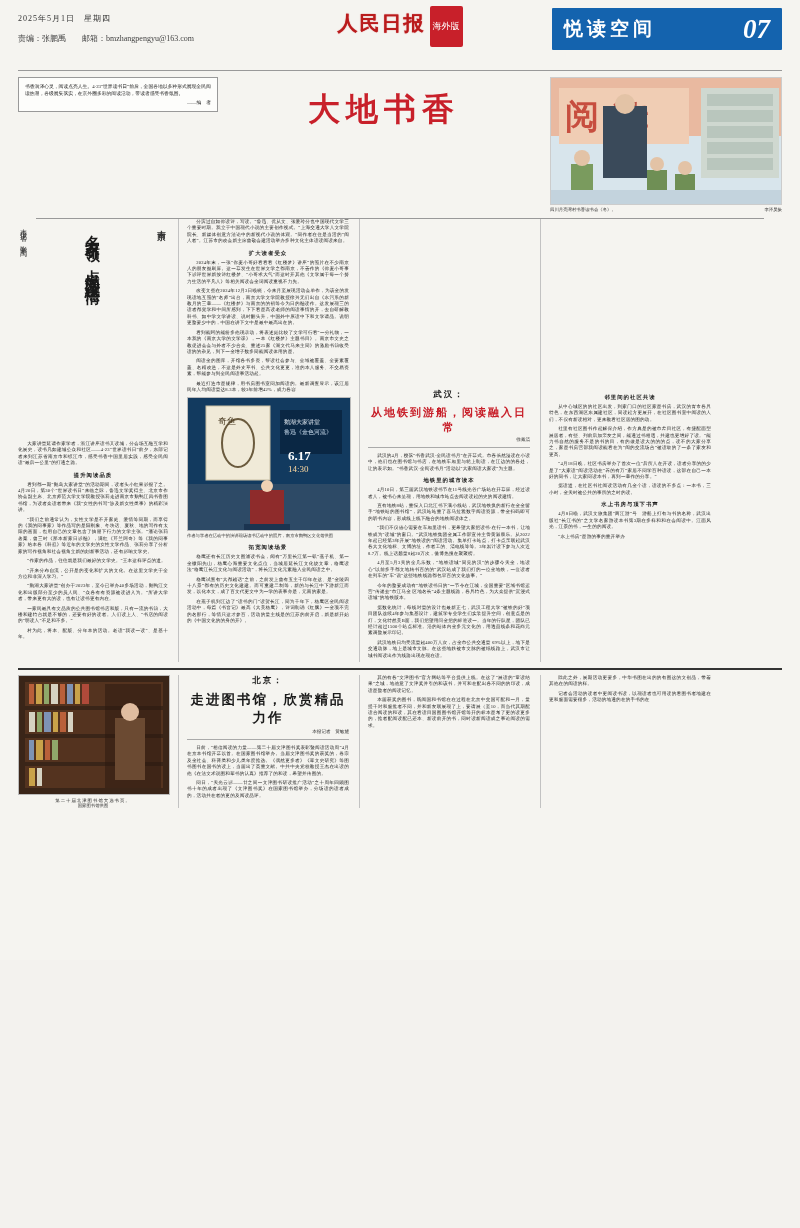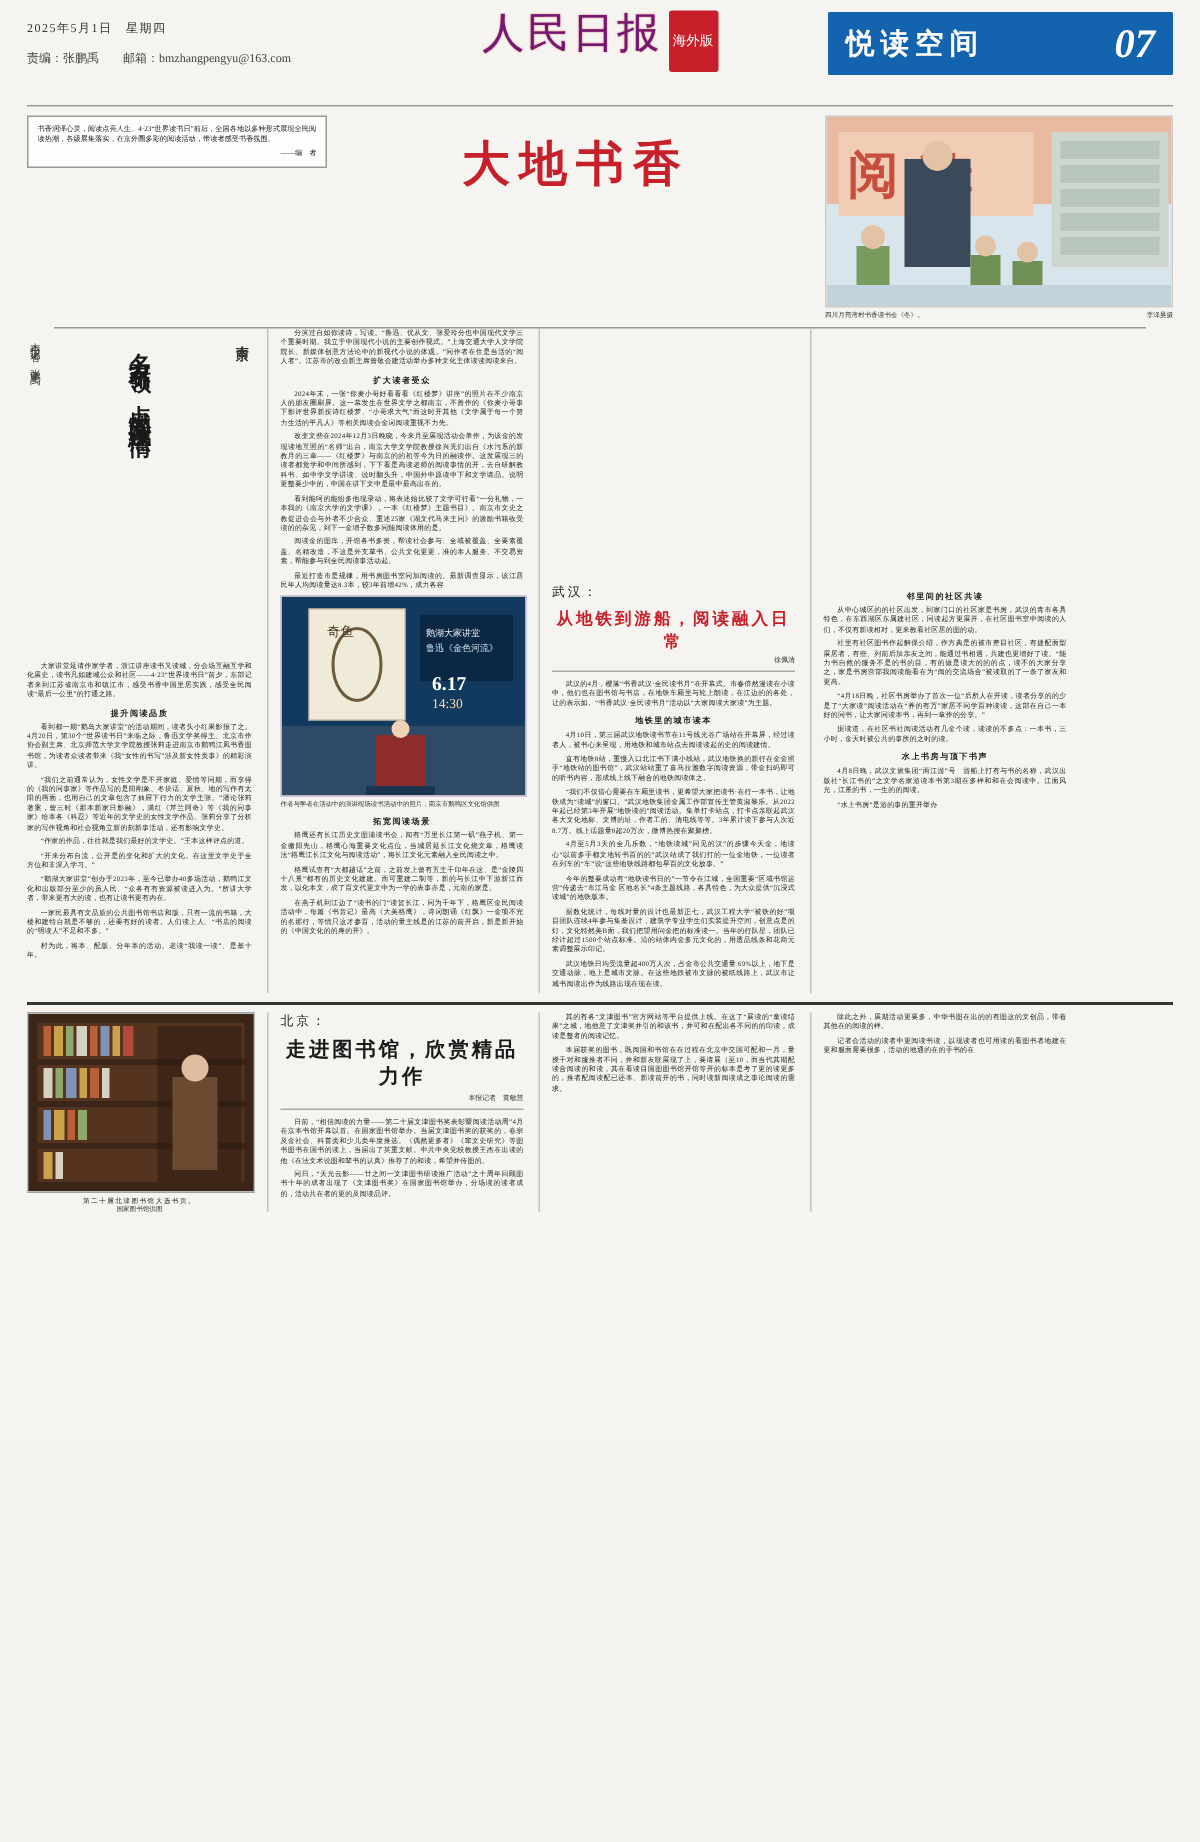--- a/index.html
+++ b/index.html
@@ -29,21 +29,21 @@
     font-size:8px;line-height:14px;color:#333;
   }
   .mh-left .row1{letter-spacing:1px;}
   .mh-left .row2{margin-top:6px;color:#444;}
   .mh-center{
     position:absolute;left:50%;top:6px;transform:translateX(-50%);
     text-align:center;width:260px;
   }
   .rmrb{
     font-family:"Liberation Serif", serif;
-    font-size:28px;font-weight:normal;color:#701a75;
+    font-size:20px;font-weight:bold;color:#b91c1c;
     letter-spacing:2px;line-height:34px;
     text-shadow:0 0 1px #c8202a;
   }
   .rmrb-sub{
     display:inline-block;vertical-align:middle;
     margin-left:4px;
     background:#c8202a;color:#fff;font-size:9px;
     padding:14px 3px;border-radius:2px;
   }
   .mh-right{
@@ -117,21 +117,21 @@
     margin:0 auto;
     height:210px;
   }
   .vlabel{
     writing-mode:vertical-rl;
     text-orientation:upright;
     font-size:7px;letter-spacing:2px;
     color:#333;
   }
   .city{
-    font-size:8.5px;font-weight:normal;letter-spacing:2px;margin-bottom:4px;
+    font-size:8.5px;font-weight:bold;letter-spacing:2px;margin-bottom:4px;text-align:center;
   }
   .subhead{
     font-size:5.4px;font-weight:bold;text-align:center;
     margin:5px 0 3px 0;letter-spacing:1px;
   }
   .byline{
     font-size:4.6px;text-align:right;margin:2px 0 4px 0;color:#333;
   }
   .h2red{
     font-size:11px;font-weight:bold;color:#c8202a;
@@ -141,21 +141,21 @@
     font-size:13.5px;font-weight:bold;
     letter-spacing:2px;text-align:center;margin:4px 0 2px 0;
   }
   .hr{border-top:1px solid #aaa;margin:5px 0;}
   .hr2{border-top:2px solid #333;margin:6px 0 5px 0;}
   .vr{border-left:1px solid #c2c2c2;}
   
   .poster{
     width:100%;height:132px;position:relative;overflow:hidden;
     border:1px solid #bbb;margin:4px 0 2px 0;
-    background:#c4b5fd;
+    background:#ef4444;
   }
   .poster-cap{font-size:4.3px;color:#333;line-height:6px;}
   
   .shelf{
     width:100%;height:118px;border:1px solid #bbb;overflow:hidden;position:relative;
     background:#2b1a10;
   }
   .shelf-cap{font-size:4.4px;text-align:center;margin-top:3px;letter-spacing:1px;}
   .small-cap{font-size:4.4px;text-align:center;color:#333;}
   

